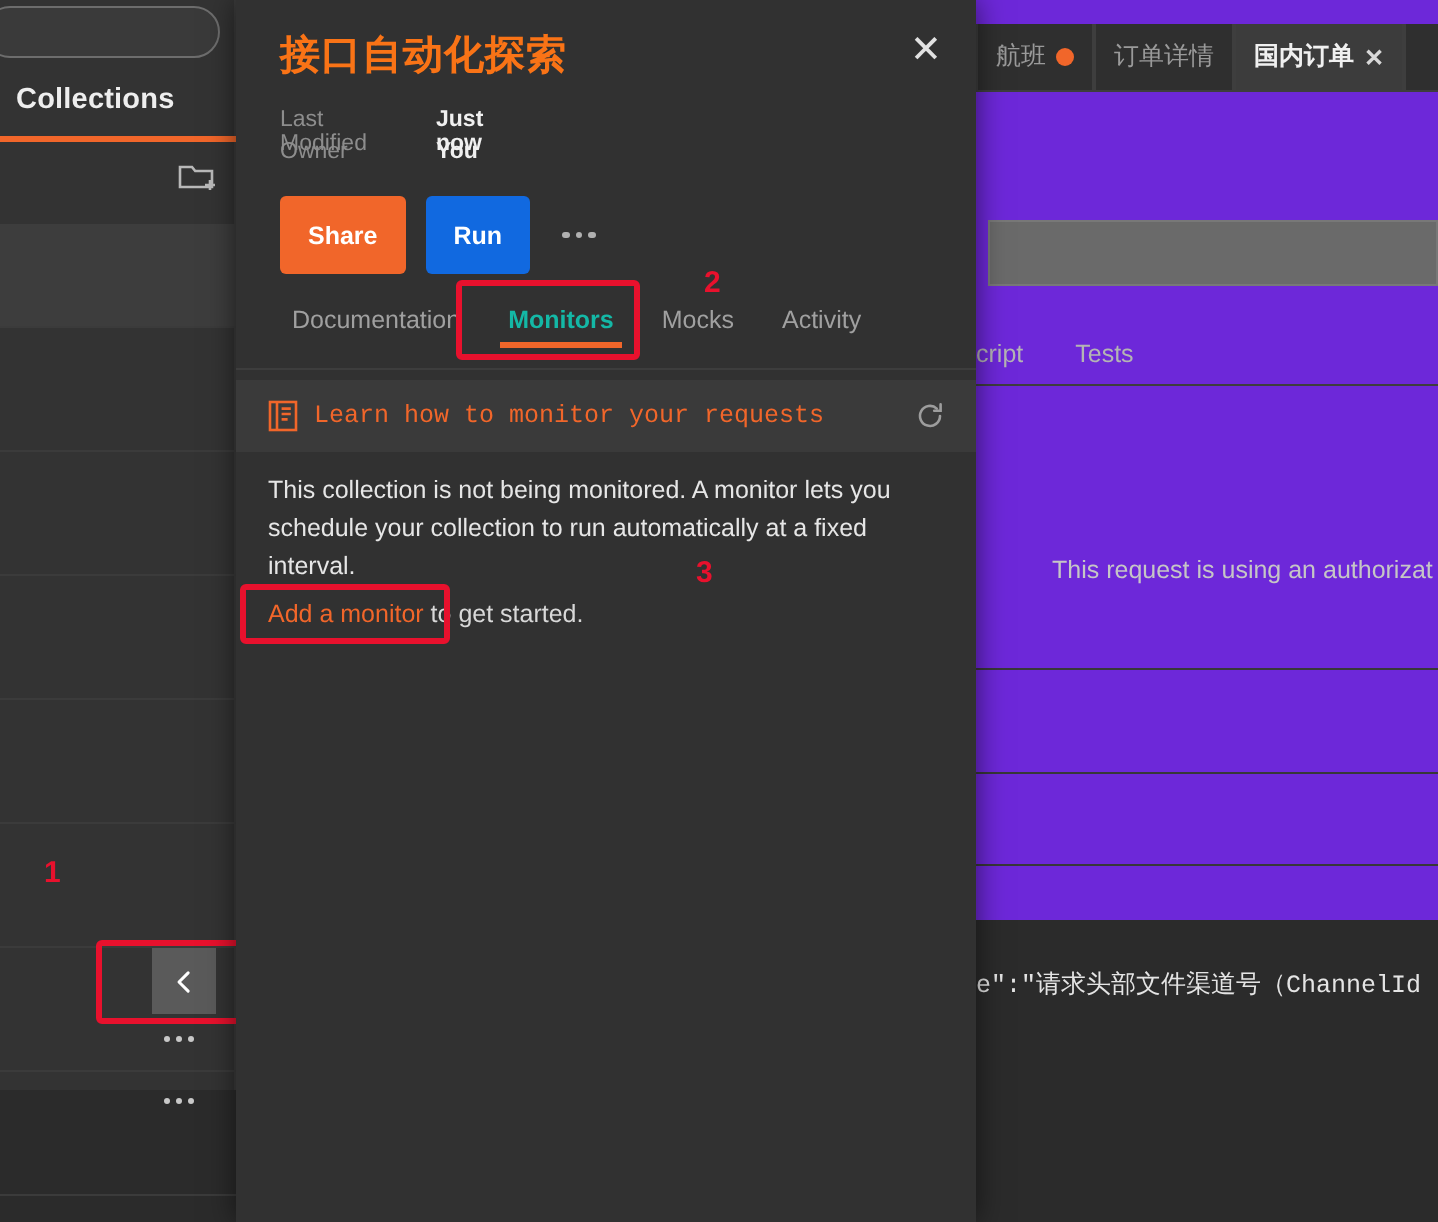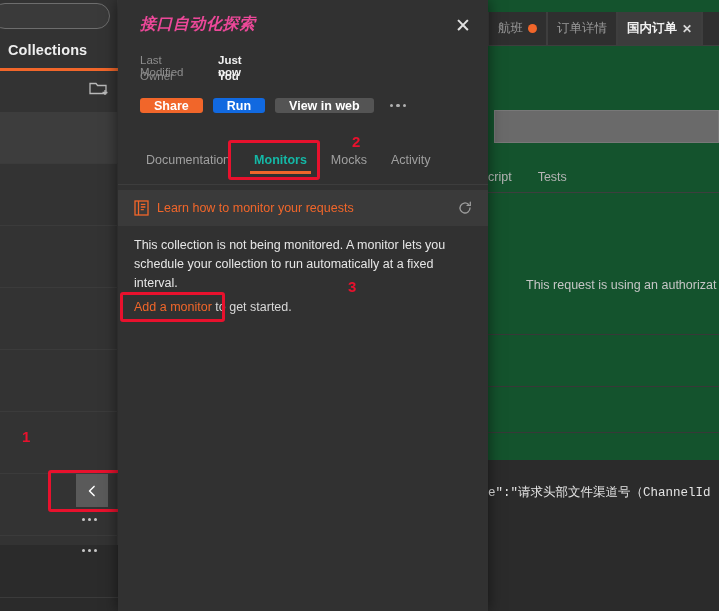--- a/index.html
+++ b/index.html
@@ -61,21 +61,21 @@
     color: #ffffff; font-size: 15px; cursor: pointer;
   }
   .annot-box {
     position: absolute; border: 3px solid #e8112d; border-radius: 3px;
     pointer-events: none;
   }
 
   
   #rightbg {
     position: absolute; left: 488px; top: 0; width: 231px; height: 462px;
-    background: #14532d;
+    background: #6d28d9;
   }
   .rb-tabbar {
     position: absolute; left: 0; top: 12px; width: 231px; height: 33px;
     display: flex; align-items: stretch;
   }
   .rb-tab {
     border: 1px solid #3e3e3e; border-top: none; border-bottom: none;
     background: #2f2f2f; color: #9a9a9a; font-size: 12.5px;
     display: flex; align-items: center; gap: 5px; padding: 0 9px; white-space: nowrap;
   }
@@ -117,28 +117,28 @@
   #modal {
     position: absolute; left: 118px; top: 0; width: 370px; height: 611px;
     background: #313131; box-shadow: 0 0 14px rgba(0,0,0,.55);
   }
   .modal-close {
     position: absolute; right: 15px; top: 16px; width: 20px; height: 20px;
     color: #e2e2e2; font-size: 19px; line-height: 20px; text-align: center; cursor: pointer;
   }
   .modal-title {
     position: absolute; left: 22px; top: 14px;
-    color: #ec4899; font-size: 16px; font-weight: bold; letter-spacing: .5px; font-style: italic;
+    color: #f97316; font-size: 20px; font-weight: bold; letter-spacing: .5px;
   }
   .meta-row { position: absolute; left: 22px; font-size: 11.5px; }
   .meta-label { position: absolute; color: #8d8d8d; }
   .meta-val { position: absolute; left: 78px; color: #f0f0f0; font-weight: bold; }
   .btn-row { position: absolute; left: 22px; top: 98px; display: flex; align-items: center; gap: 10px; }
   .btn {
-    height: 15px; padding: 0 14px; border: none; border-radius: 3px;
+    height: 39px; padding: 0 14px; border: none; border-radius: 3px;
     font-size: 12.5px; font-weight: bold; color: #ffffff;
     display: flex; align-items: center; justify-content: center; cursor: pointer;
     font-family: "Liberation Sans", sans-serif;
   }
   .btn.share { background: #f1662a; }
   .btn.run { background: #1169e0; }
   .btn.web { background: #545454; }
   .btn-dots { display: flex; gap: 3px; align-items: center; margin-left: 6px; cursor: pointer; }
   .btn-dots i { width: 3.5px; height: 3.5px; border-radius: 50%; background: #b0b0b0; display: block; }
 
@@ -157,21 +157,21 @@
   }
   .modal-tabs-base {
     position: absolute; left: 0; top: 184px; width: 370px; height: 1px; background: #3d3d3d;
   }
 
   .learn-row {
     position: absolute; left: 0; top: 190px; width: 370px; height: 36px;
     background: #3a3a3a; display: flex; align-items: center; padding: 0 16px;
   }
   .learn-icon { width: 15px; height: 16px; margin-right: 8px; flex: none; }
-  .learn-link { color: #f1662a; font-size: 12.5px; cursor: pointer; }
+  .learn-link { color: #f1662a; font-size: 12.5px; cursor: pointer; font-family: Liberation Mono, monospace; }
   .refresh-icon { margin-left: auto; width: 14px; height: 14px; cursor: pointer; }
 
   .empty-body {
     position: absolute; left: 16px; top: 236px; width: 330px;
   }
   .empty-text {
     color: #e6e6e6; font-size: 12.5px; line-height: 19px;
   }
   .empty-cta {
     position: absolute; left: 0; top: 64px; font-size: 12.5px; color: #d8d8d8;
@@ -287,21 +287,20 @@
     <div class="meta-row" style="top:70px;">
       <span class="meta-label">
         <span>Owner</span>
       </span>
       <span class="meta-val">You</span>
     </div>
 
     <div class="btn-row">
       <button class="btn share">Share</button>
       <button class="btn run">Run</button>
-      <button class="btn web">View in web</button>
       <span class="btn-dots">
           <i></i>
           <i></i>
           <i></i>
         </span>
     </div>
 
     <div class="modal-tabs">
       <div class="m-tab">Documentation</div>
       <div class="m-tab active">Monitors</div>

